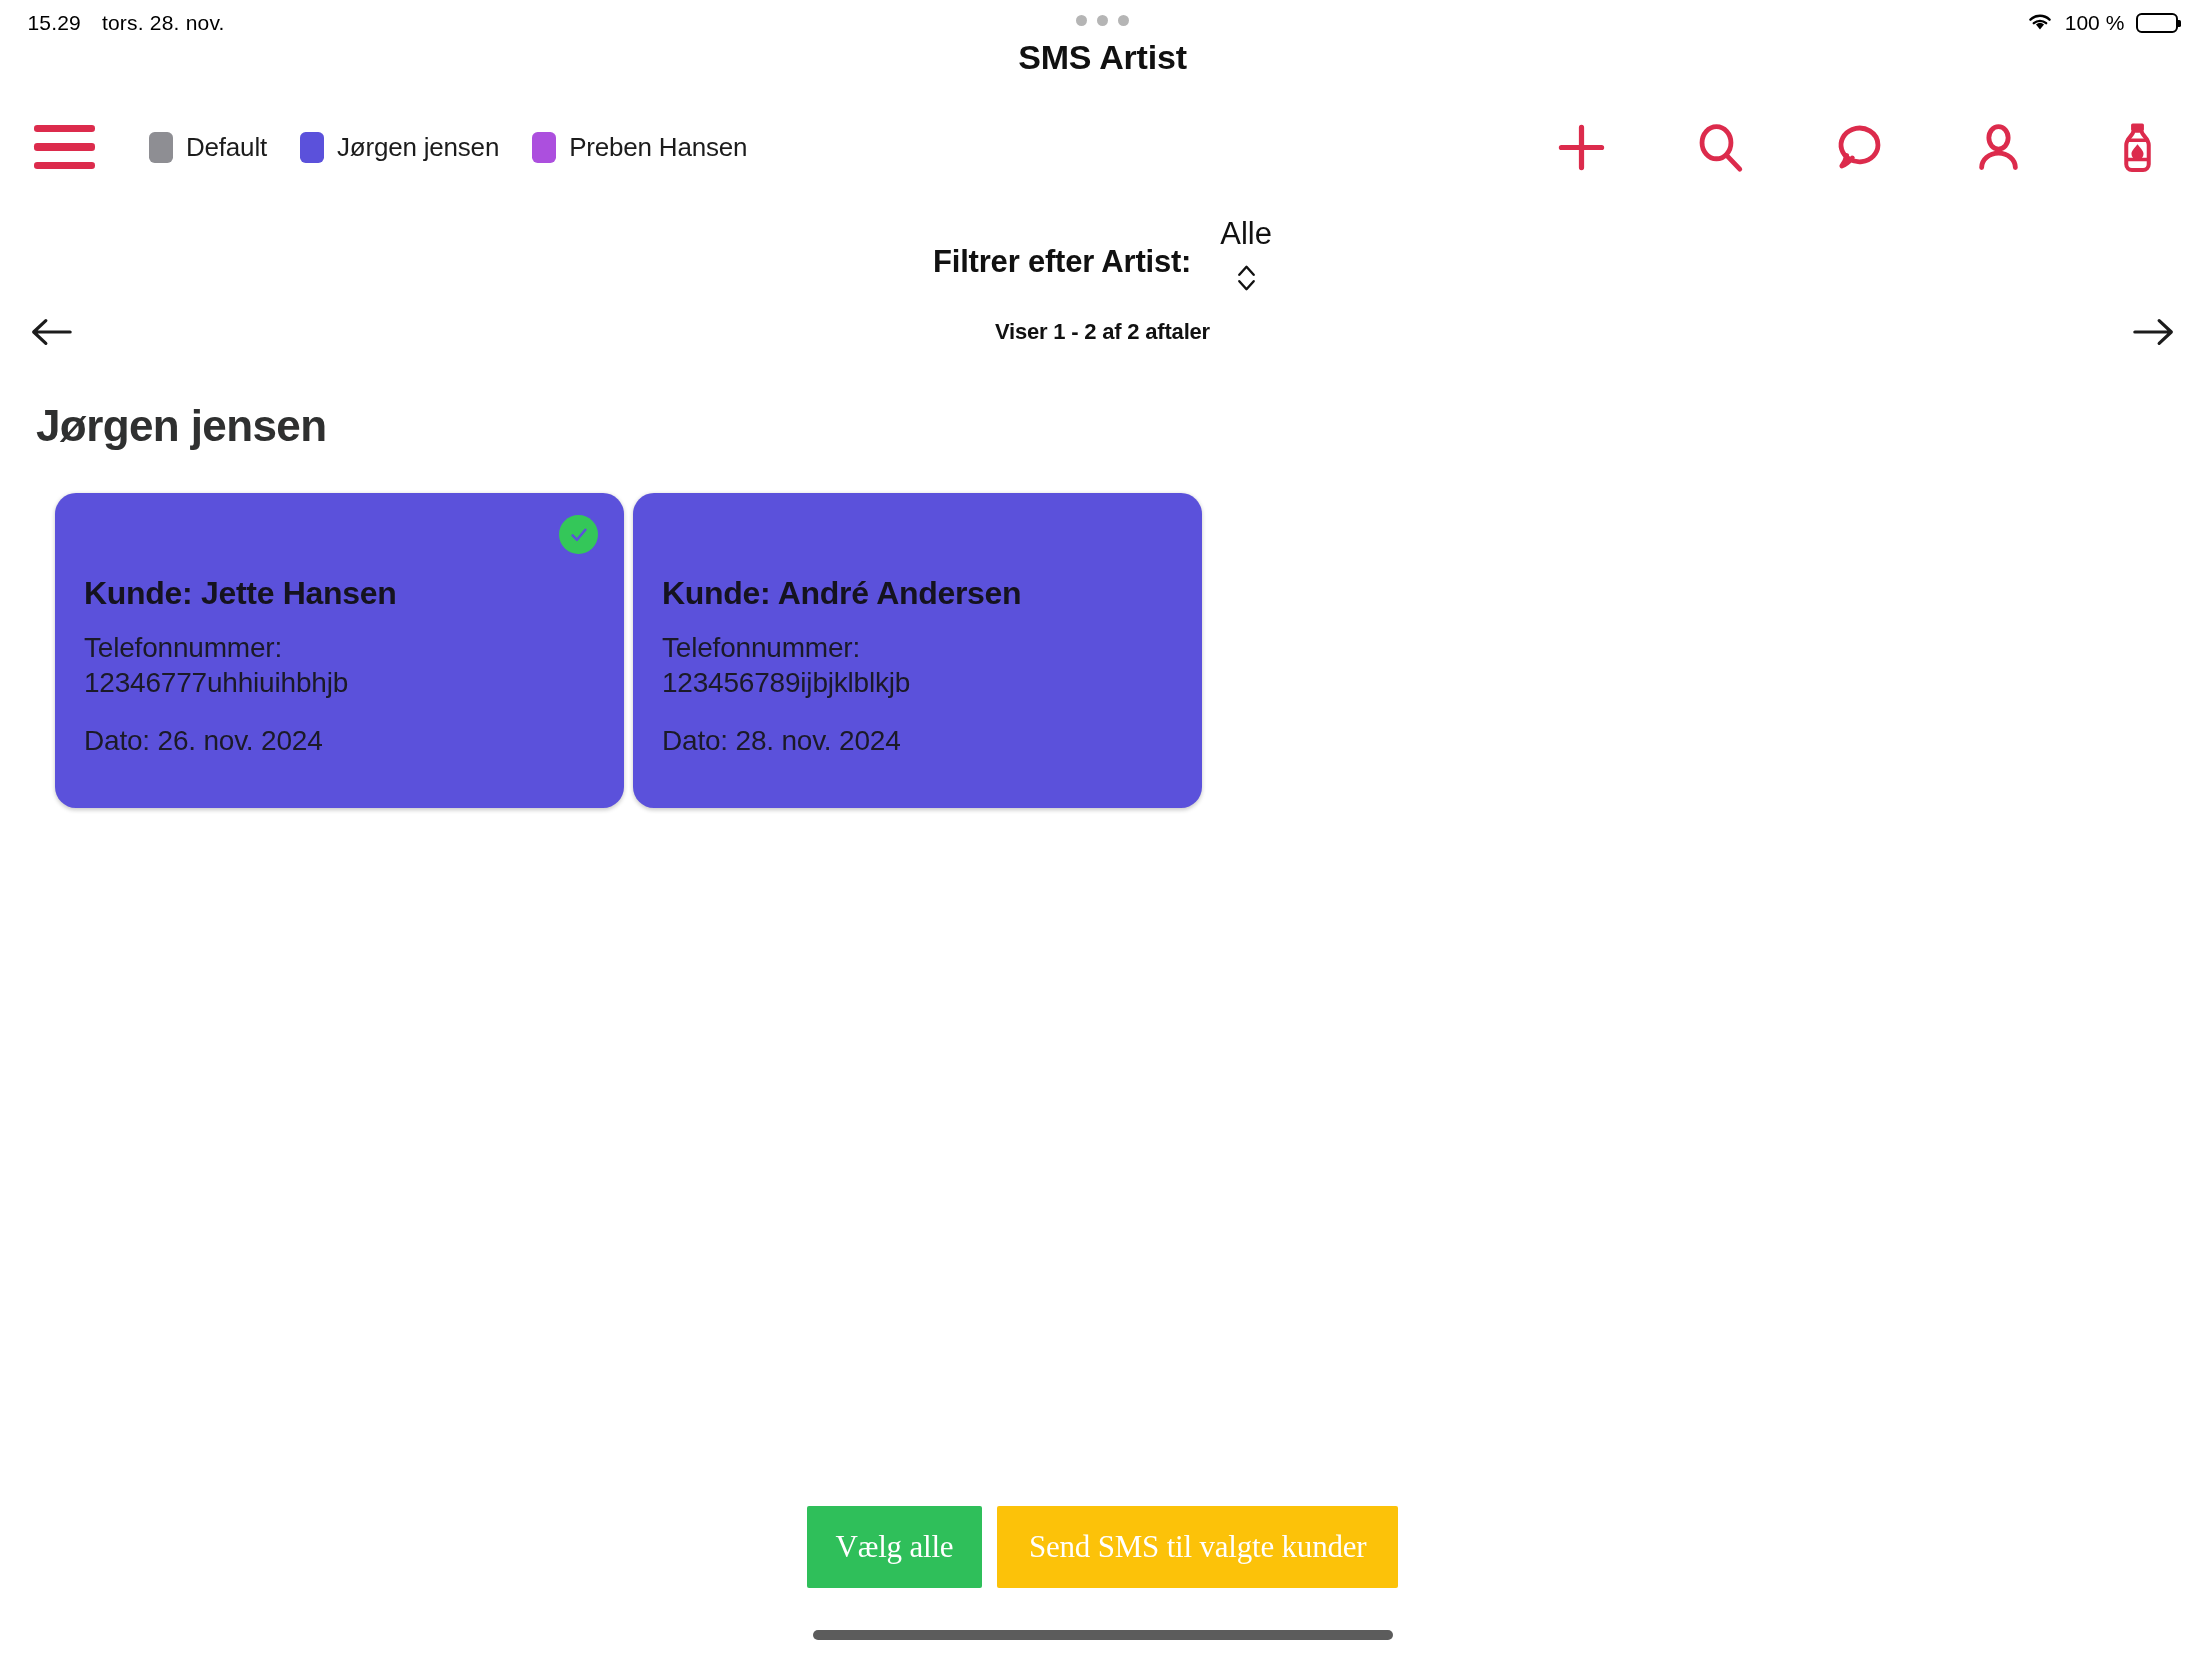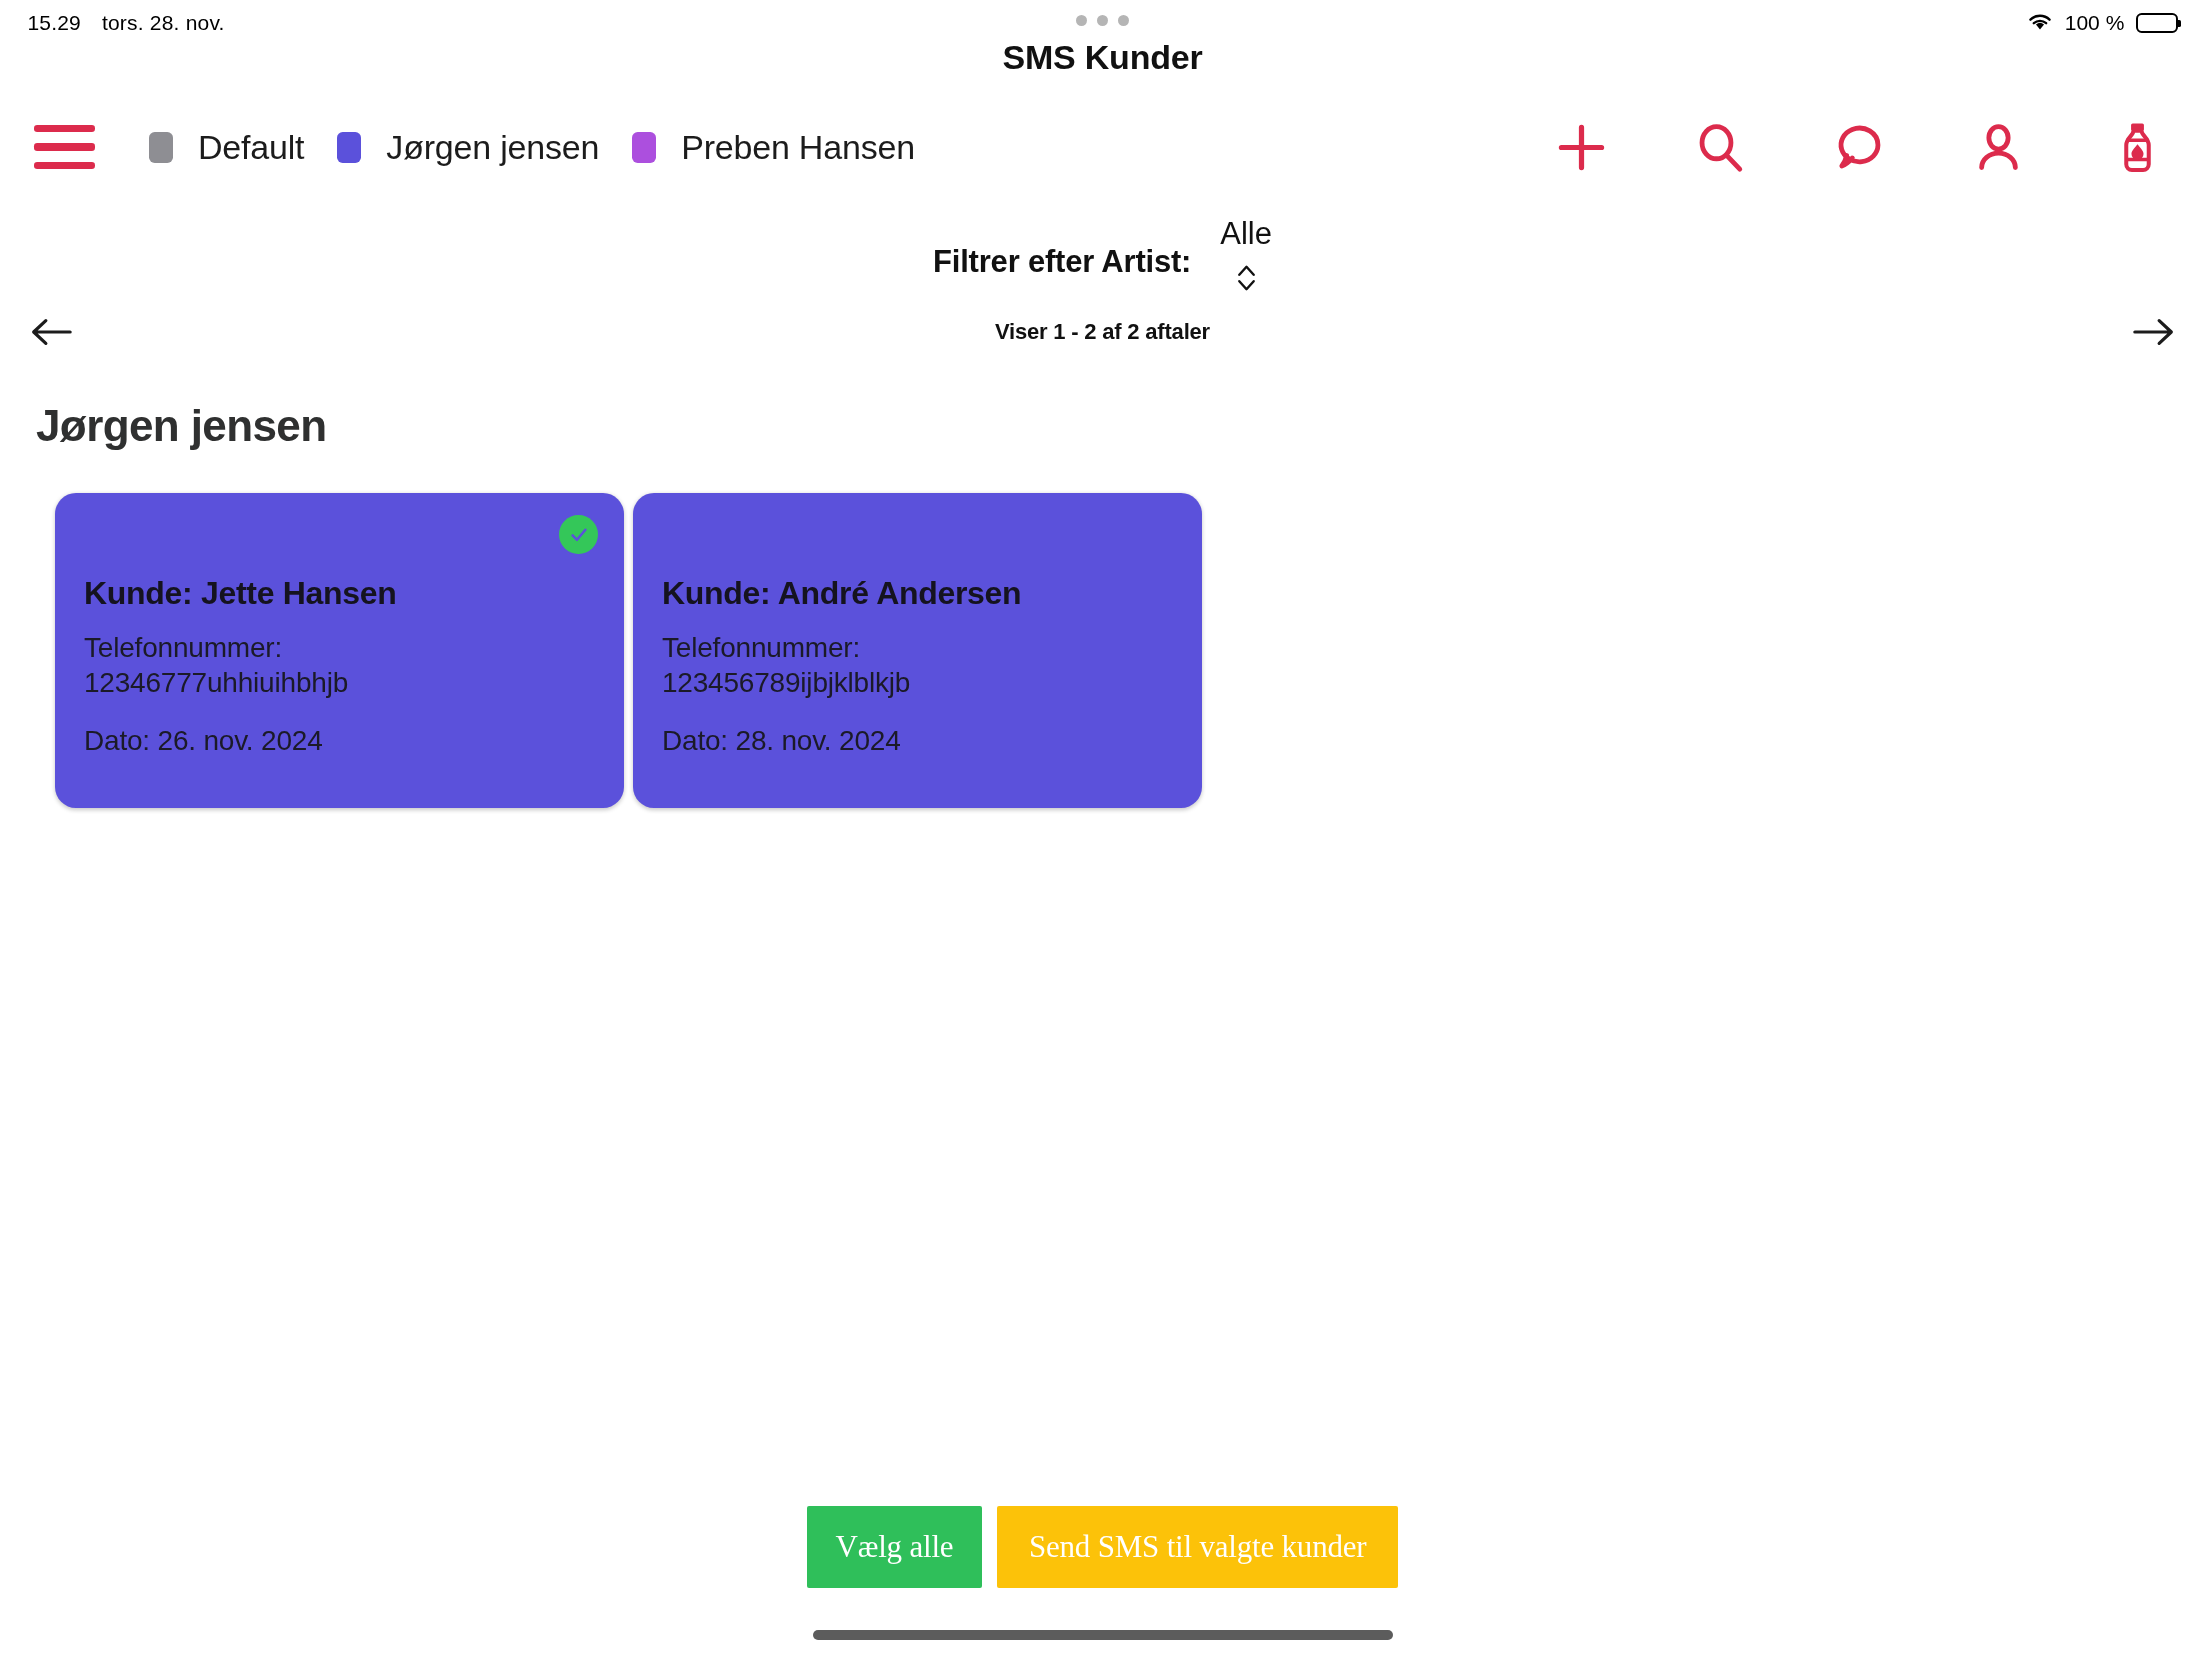--- a/index.html
+++ b/index.html
@@ -121,23 +121,23 @@
 
   .legend {
     display: flex;
     align-items: center;
     margin-left: 54px;
     gap: 0;
   }
   .legend-item {
     display: flex;
     align-items: center;
-    gap: 25px;
+    gap: 13px;
     margin-right: 33px;
-    font-size: 34px;
+    font-size: 26px;
     color: #1c1c1c;
     letter-spacing: -0.2px;
   }
   .legend-swatch {
     width: 24px;
     height: 31px;
     border-radius: 5.7px;
     display: block;
     flex: none;
   }
@@ -333,21 +333,21 @@
       <span class="battery-fill"></span>
     </span>
   </div>
 </div>
 
 <div class="multitask-dots">
   <span></span>
   <span></span>
   <span></span>
 </div>
-<div class="app-title">SMS Kunder</div>
+<div class="app-title">SMS Artist</div>
 
 <div class="toolbar">
 
   <div class="hamburger">
     <i></i>
     <i></i>
     <i></i>
   </div>
 
   <div class="legend">

